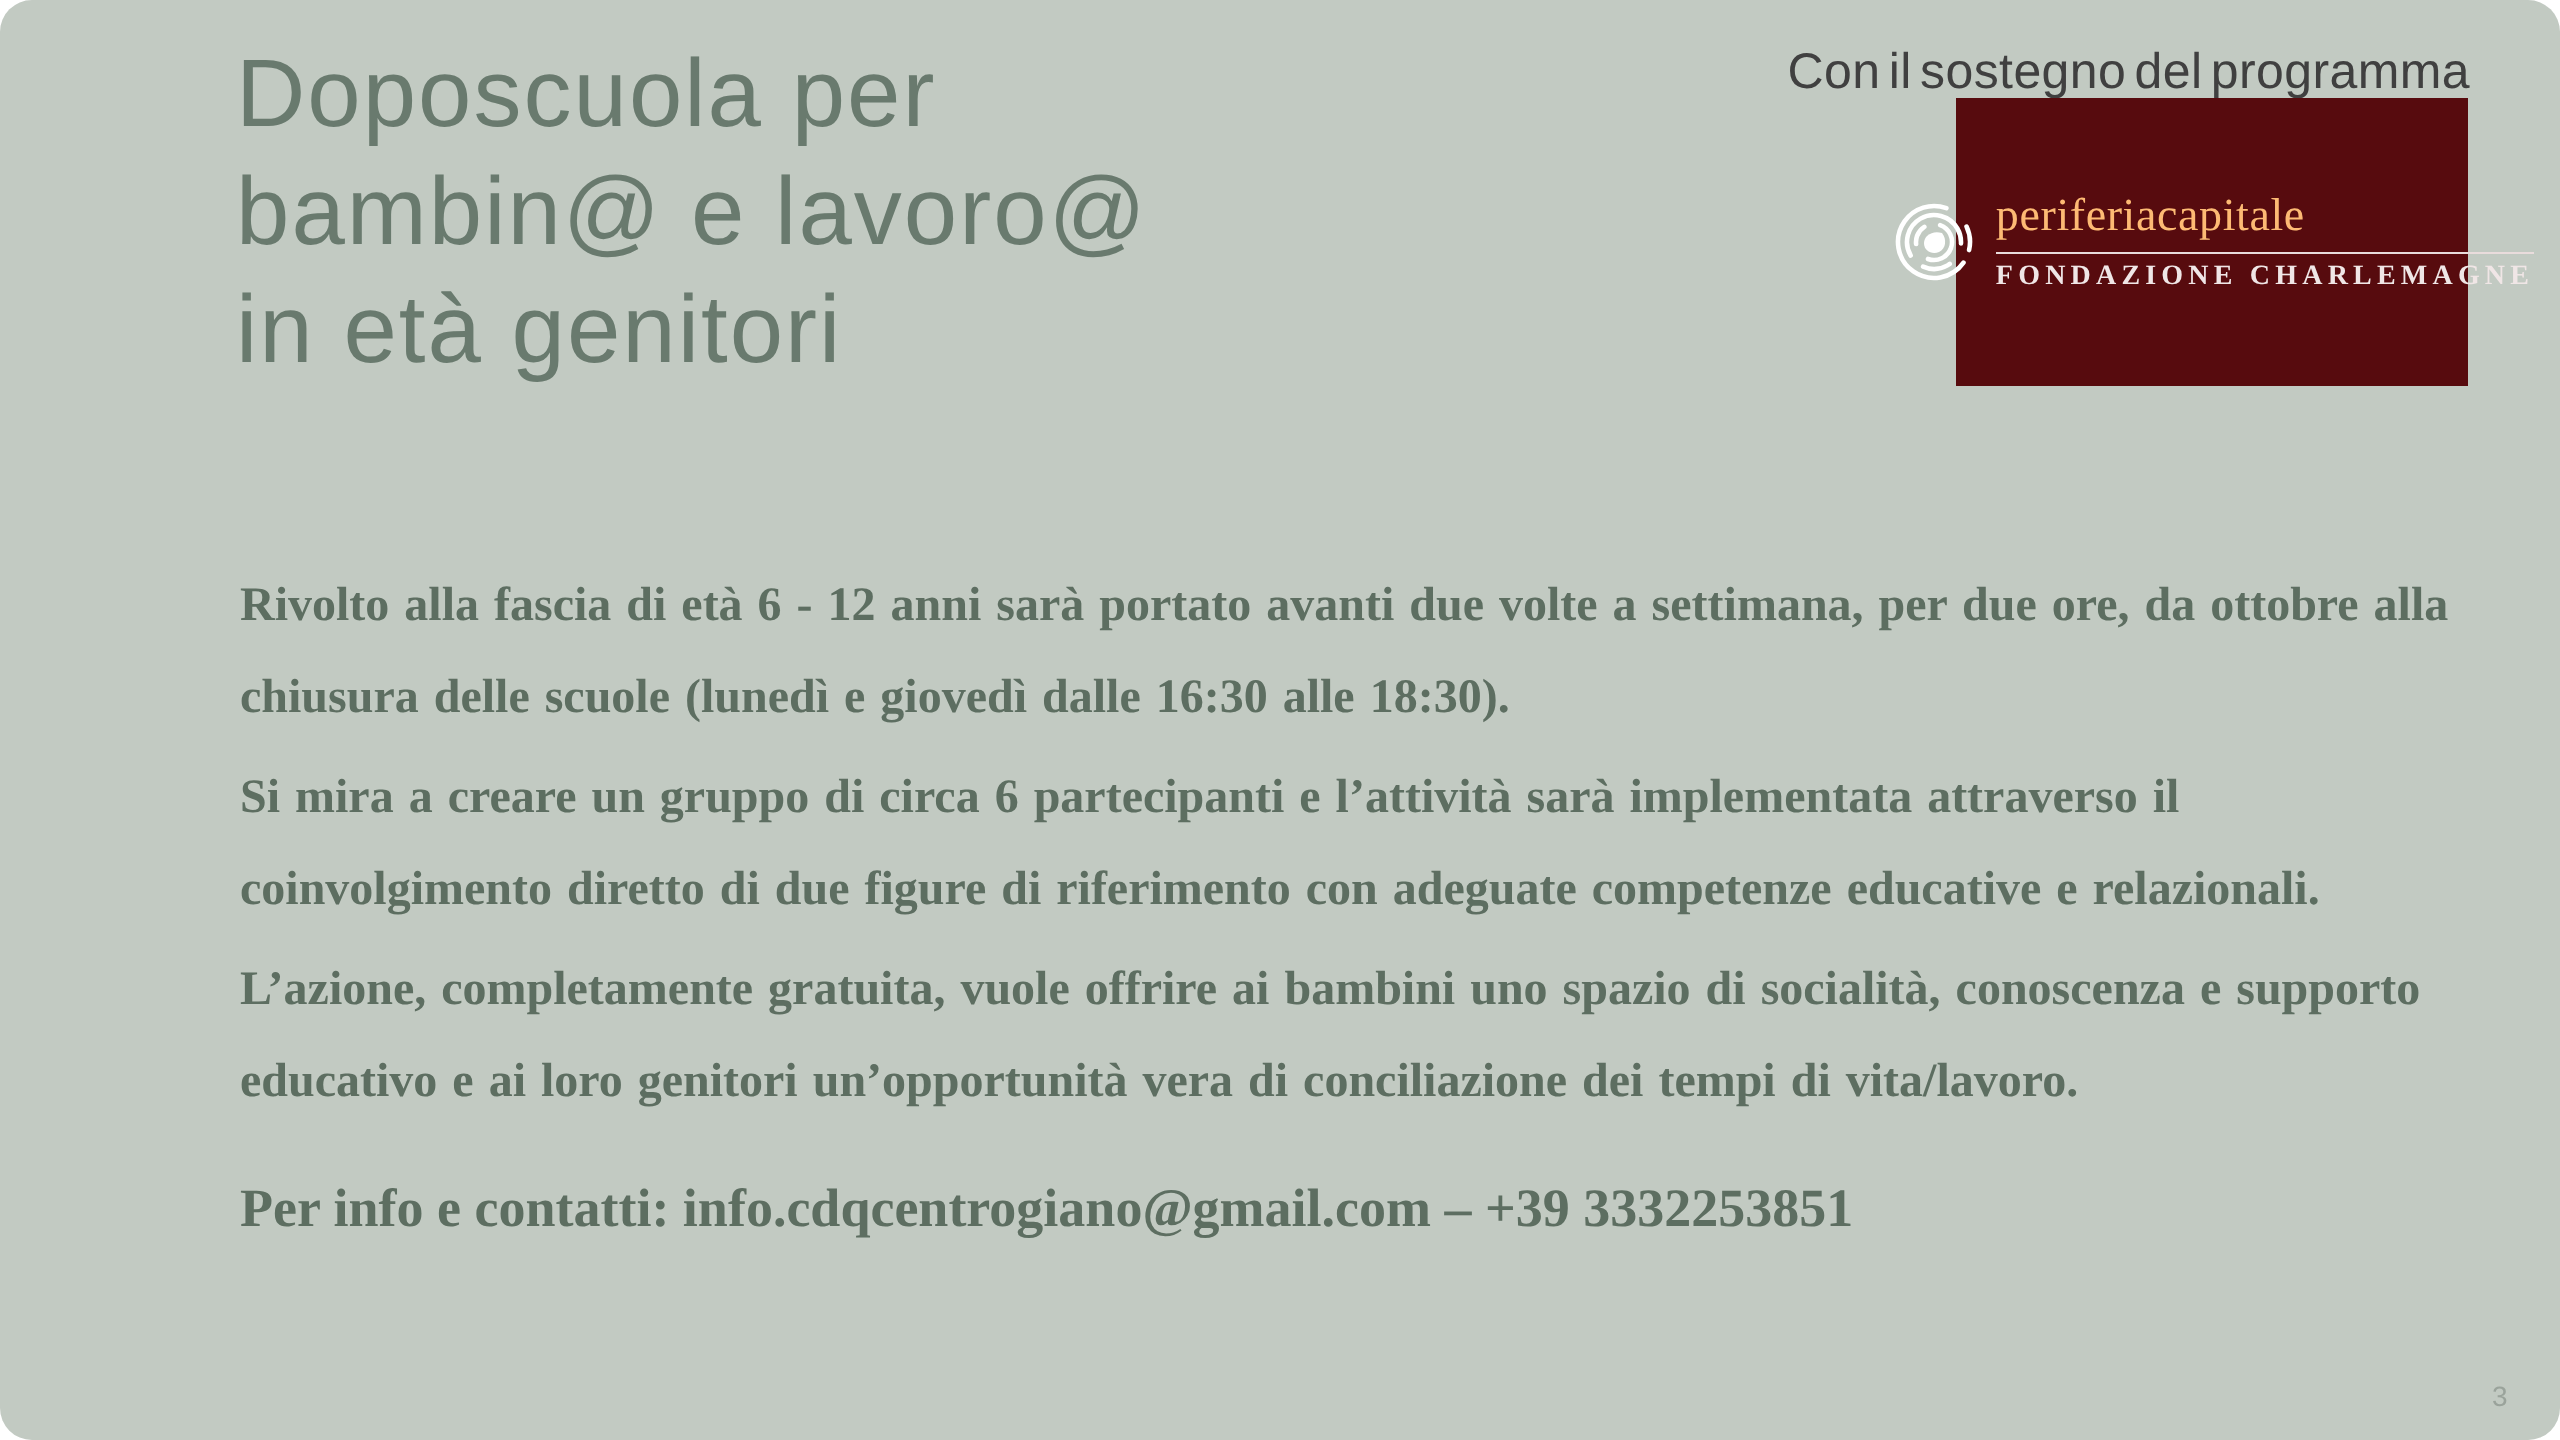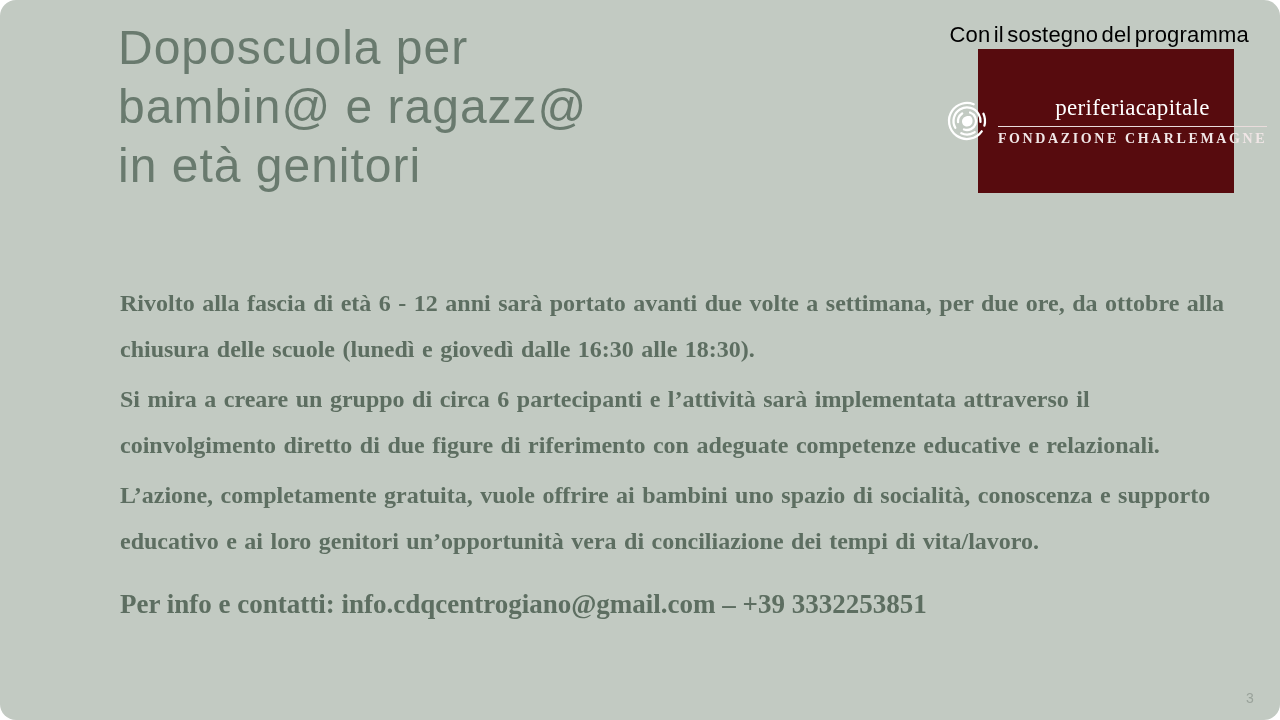--- a/index.html
+++ b/index.html
@@ -25,23 +25,23 @@
     font-size: 48px;
     line-height: 59px;
     font-weight: 400;
     letter-spacing: 1px;
   }
 
   
   .support-caption {
     position: absolute;
     top: 22px;
-    right: 31px;
-    color: #000000;
-    font-size: 22px;
+    right: 45px;
+    color: #404040;
+    font-size: 25px;
     font-weight: 400;
     word-spacing: -3px;
     letter-spacing: 0.2px;
   }
 
   
   .logo-box {
     position: absolute;
     left: 978px;
     top: 49px;
@@ -56,25 +56,24 @@
   .logo-icon svg {
     display: block;
   }
   .logo-text {
     display: flex;
     flex-direction: column;
   }
   .logo-name {
     font-family: "Liberation Serif", serif;
     font-size: 23px;
-    color: #ffffff;
+    color: #fdba74;
     letter-spacing: 0.3px;
     padding-bottom: 5px;
     border-bottom: 1px solid #e9dcdc;
-    text-align: center;
   }
   .logo-subtitle {
     font-family: "Liberation Serif", serif;
     font-size: 14px;
     letter-spacing: 2.6px;
     color: #f0e6e6;
     margin-top: 4px;
     white-space: nowrap;
     font-weight: bold;
   }
@@ -114,21 +113,21 @@
     color: #9aa39b;
   }
 </style>
 </head>
 <body>
 
 <div class="slide">
 
   <div class="slide-title">
     <div>Doposcuola per</div>
-    <div>bambin@ e ragazz@</div>
+    <div>bambin@ e lavoro@</div>
     <div>in età genitori</div>
   </div>
 
   <div class="support-caption">Con il sostegno del programma</div>
 
   <div class="logo-box">
     <span class="logo-icon">
       <svg width="44" height="44" viewBox="0 0 44 44">
         <g fill="none" stroke="#ffffff" stroke-width="2.3" stroke-linecap="round">
           <circle cx="22" cy="22" r="18" stroke-dasharray="80 14 12 8" transform="rotate(35 22 22)"></circle>

